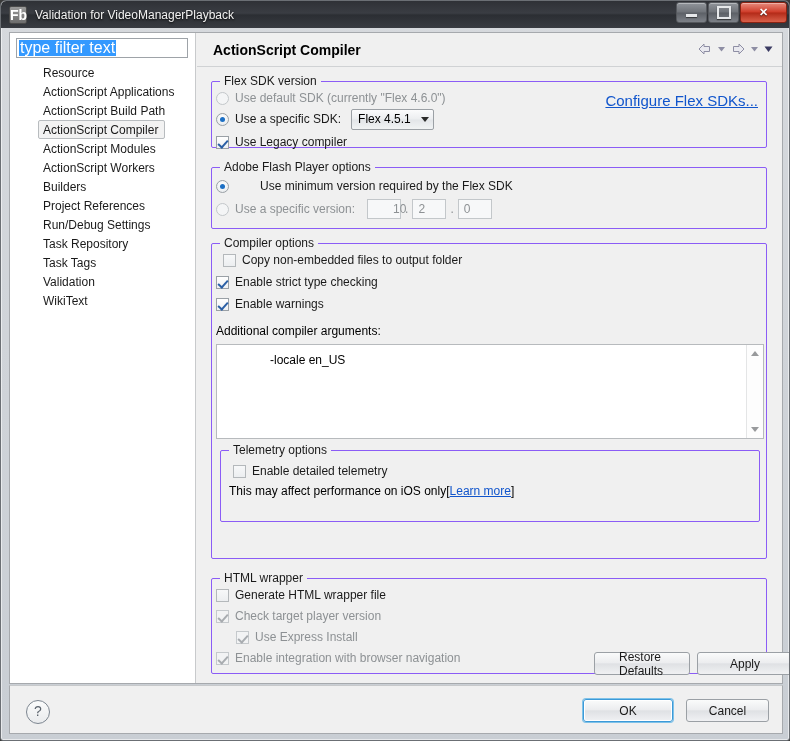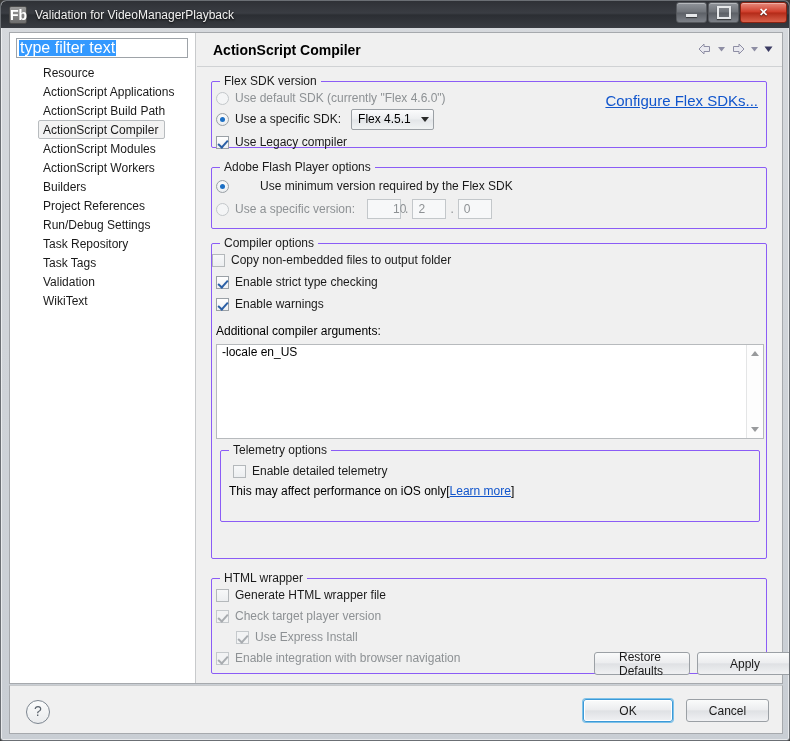--- a/index.html
+++ b/index.html
@@ -297,23 +297,24 @@
 
   .textarea-wrap {
     position: absolute;
     box-sizing: border-box;
     border: 1px solid #b7babd;
     background: #ffffff;
     display: flex;
   }
   .textarea-text {
     flex: 1;
-    padding: 0 5px;
+    padding: 8px 5px;
     font-size: 12px;
     color: #000;
+    margin-left: 48px;
   }
   .vscroll {
     width: 16px;
     background: #fdfdfd;
     border-left: 1px solid #e4e5e6;
     position: relative;
   }
   .scroll-arrow {
     position: absolute;
     left: 4px;
@@ -472,21 +473,21 @@
           <span class="dot-sep">.</span>
           <span class="numbox">2</span>
           <span class="dot-sep">.</span>
           <span class="numbox">0</span>
         </div>
       </div>
 
       <div class="group" style="left:14px; top:210px; width:556px; height:316px;">
         <span class="legend">Compiler options</span>
 
-        <div class="row" style="position:absolute; left:0; top:6px;">
+        <div class="row" style="position:absolute; left:11px; top:6px;">
           <span class="cbox unchecked-shaded"></span>
           <span class="lbl">Copy non-embedded files to output folder</span>
         </div>
         <div class="row" style="position:absolute; left:4px; top:28px;">
           <span class="cbox checked"></span>
           <span class="lbl">Enable strict type checking</span>
         </div>
         <div class="row" style="position:absolute; left:4px; top:50px;">
           <span class="cbox checked"></span>
           <span class="lbl">Enable warnings</span>

